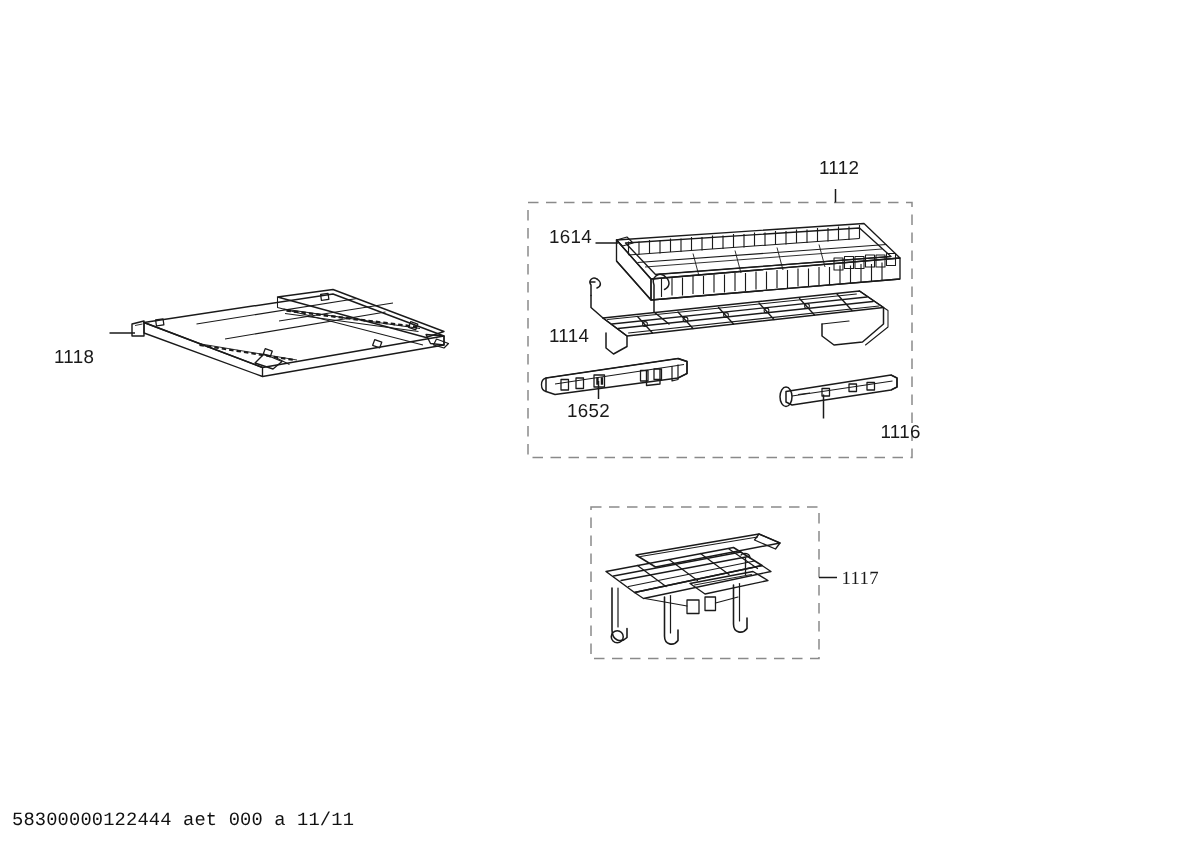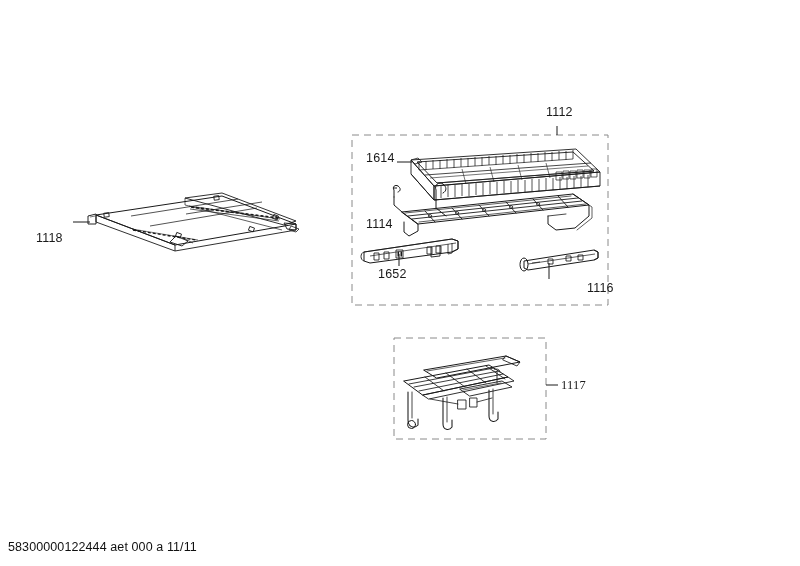--- a/index.html
+++ b/index.html
@@ -33,21 +33,21 @@
     font-family: "Liberation Sans", sans-serif;
     font-size: 12.5px;
     color: #1a1a1a;
     white-space: nowrap;
     letter-spacing: 0.2px;
   }
   .footer-text {
     position: absolute;
     left: 8px;
     top: 540px;
-    font-family: Liberation Sans, sans-serif;
+    font-family: Liberation Mono, monospace;
     font-size: 12.5px;
     color: #111111;
     white-space: nowrap;
     letter-spacing: 0.1px;
   }
 </style>
 </head>
 <body>
 
 <div id="diagram-root">

